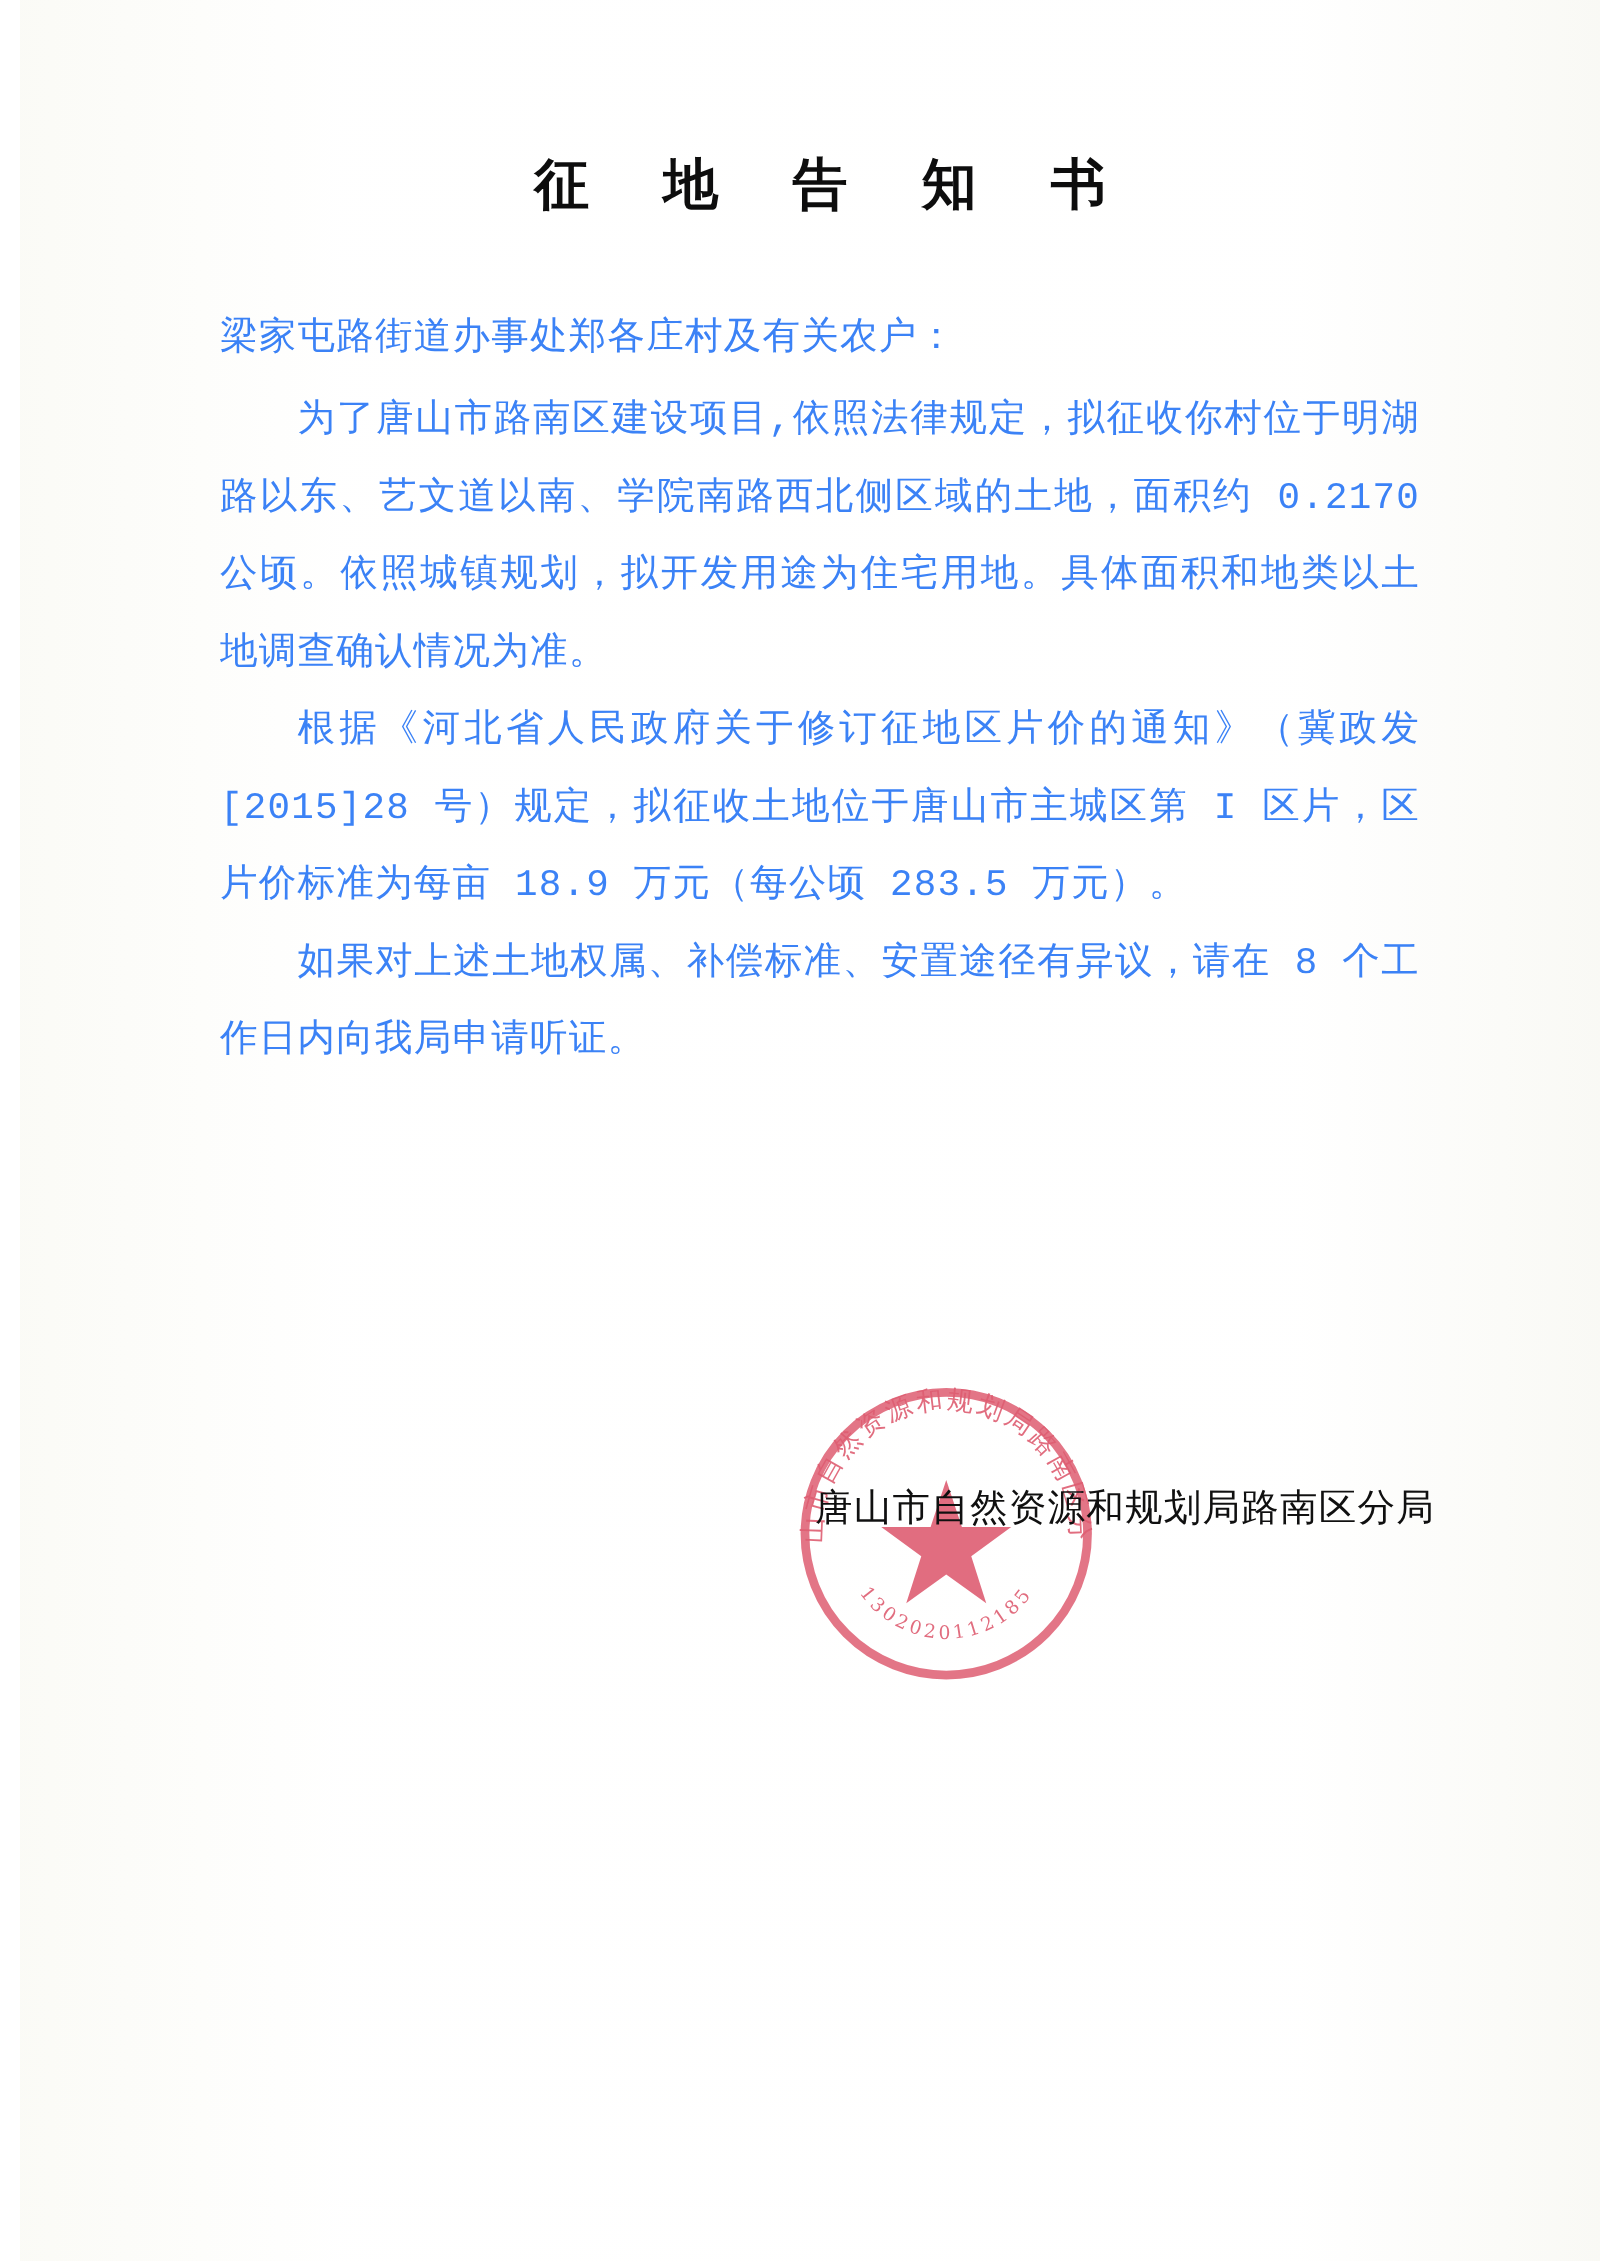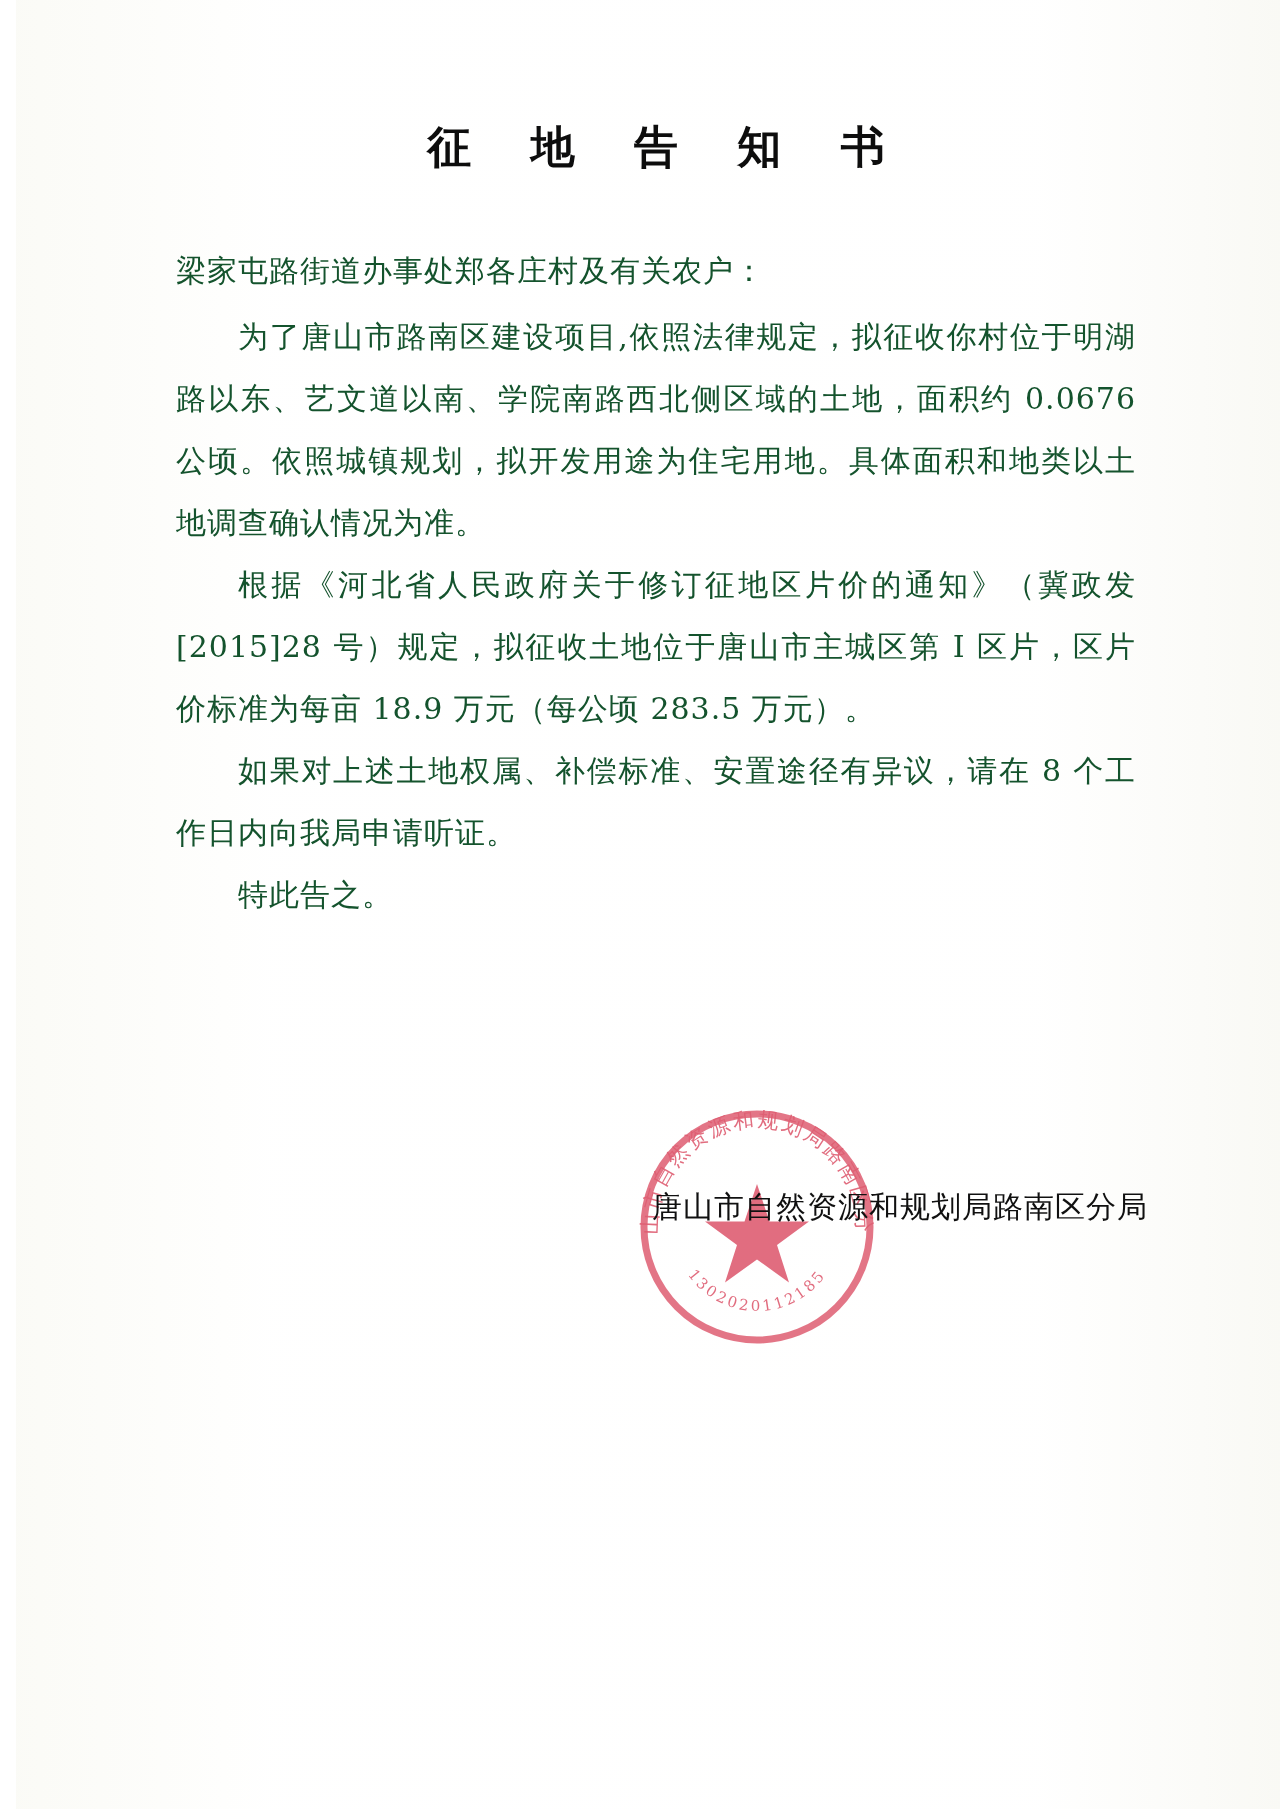--- a/index.html
+++ b/index.html
@@ -48,21 +48,22 @@
     color: #0d0d0d;
   }
 
   .body-block {
     position: absolute;
     top: 240px;
     left: 160px;
     width: 960px;
     font-size: 30px;
     line-height: 62px;
-    color: #14532d;
+    color: #3b82f6;
+    font-family: Liberation Mono, monospace;
   }
 
   .salutation {
     margin: 0 0 4px 0;
     text-align: left;
     letter-spacing: 1px;
   }
 
   .para {
     margin: 0;
@@ -109,24 +110,23 @@
 </head>
 <body>
 
 <div class="page">
   <div class="paper-tint"></div>
 
   <div class="doc-title">征 地 告 知 书</div>
 
   <div class="body-block">
     <p class="salutation">梁家屯路街道办事处郑各庄村及有关农户：</p>
-    <p class="para">为了唐山市路南区建设项目,依照法律规定，拟征收你村位于明湖路以东、艺文道以南、学院南路西北侧区域的土地，面积约 0.0676 公顷。依照城镇规划，拟开发用途为住宅用地。具体面积和地类以土地调查确认情况为准。</p>
+    <p class="para">为了唐山市路南区建设项目,依照法律规定，拟征收你村位于明湖路以东、艺文道以南、学院南路西北侧区域的土地，面积约 0.2170 公顷。依照城镇规划，拟开发用途为住宅用地。具体面积和地类以土地调查确认情况为准。</p>
     <p class="para">根据《河北省人民政府关于修订征地区片价的通知》（冀政发[2015]28 号）规定，拟征收土地位于唐山市主城区第 I 区片，区片价标准为每亩 18.9 万元（每公顷 283.5 万元）。</p>
     <p class="para">如果对上述土地权属、补偿标准、安置途径有异议，请在 8 个工作日内向我局申请听证。</p>
-    <p class="para">特此告之。</p>
   </div>
 
   <div class="seal">
     <svg width="258" height="258" viewBox="0 0 258 258" xmlns="http://www.w3.org/2000/svg">
       <defs>
         <path id="sealArcTop" d="M 29,129 A 100,100 0 0 1 229,129"></path>
         <path id="sealArcBottom" d="M 45,129 A 84,84 0 0 0 213,129"></path>
       </defs>
       <circle cx="129" cy="129" r="113" fill="none" stroke="#d5304a" stroke-width="7" opacity="0.85"></circle>
       <g opacity="0.9">

